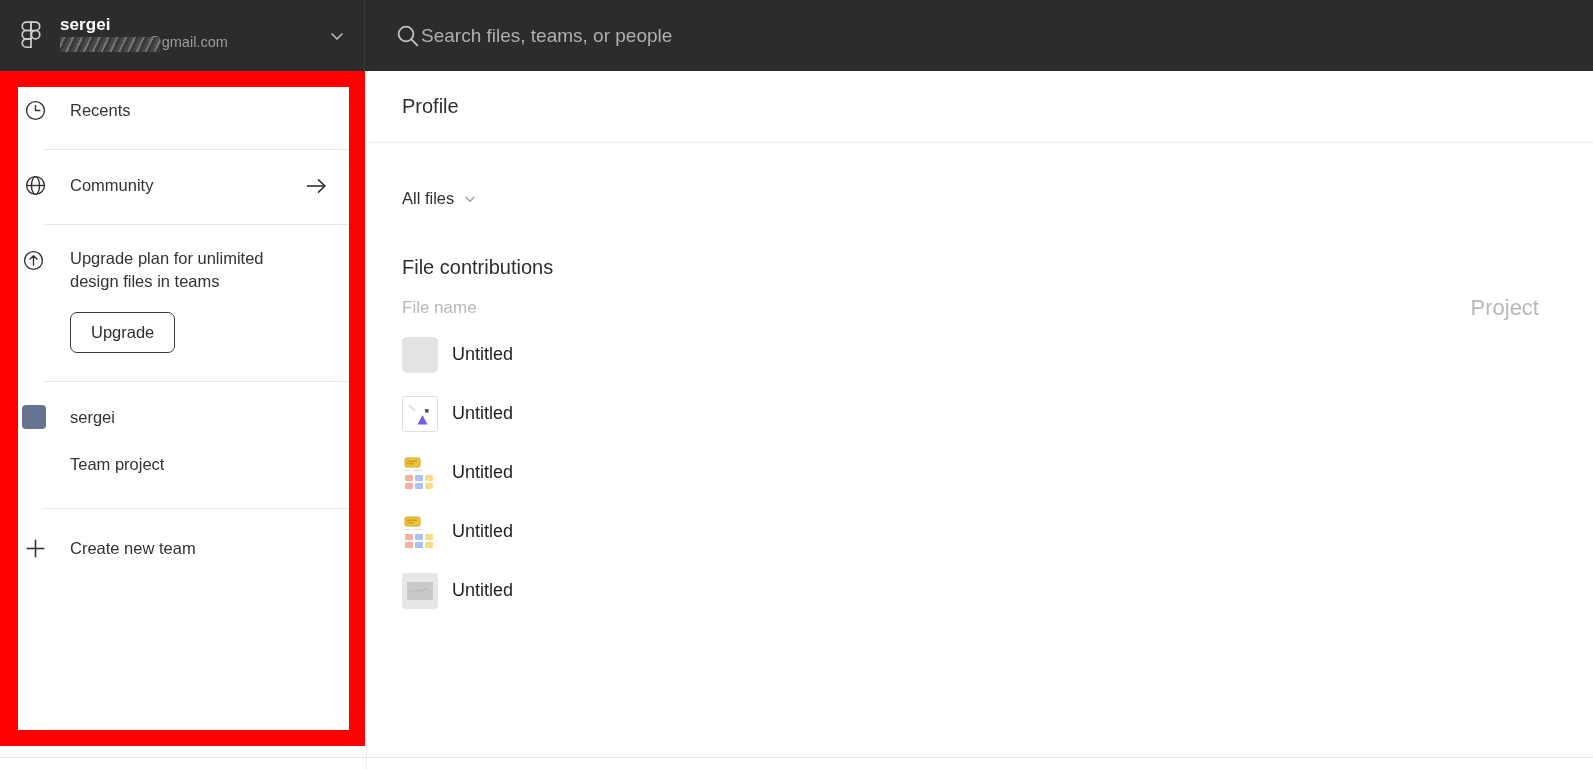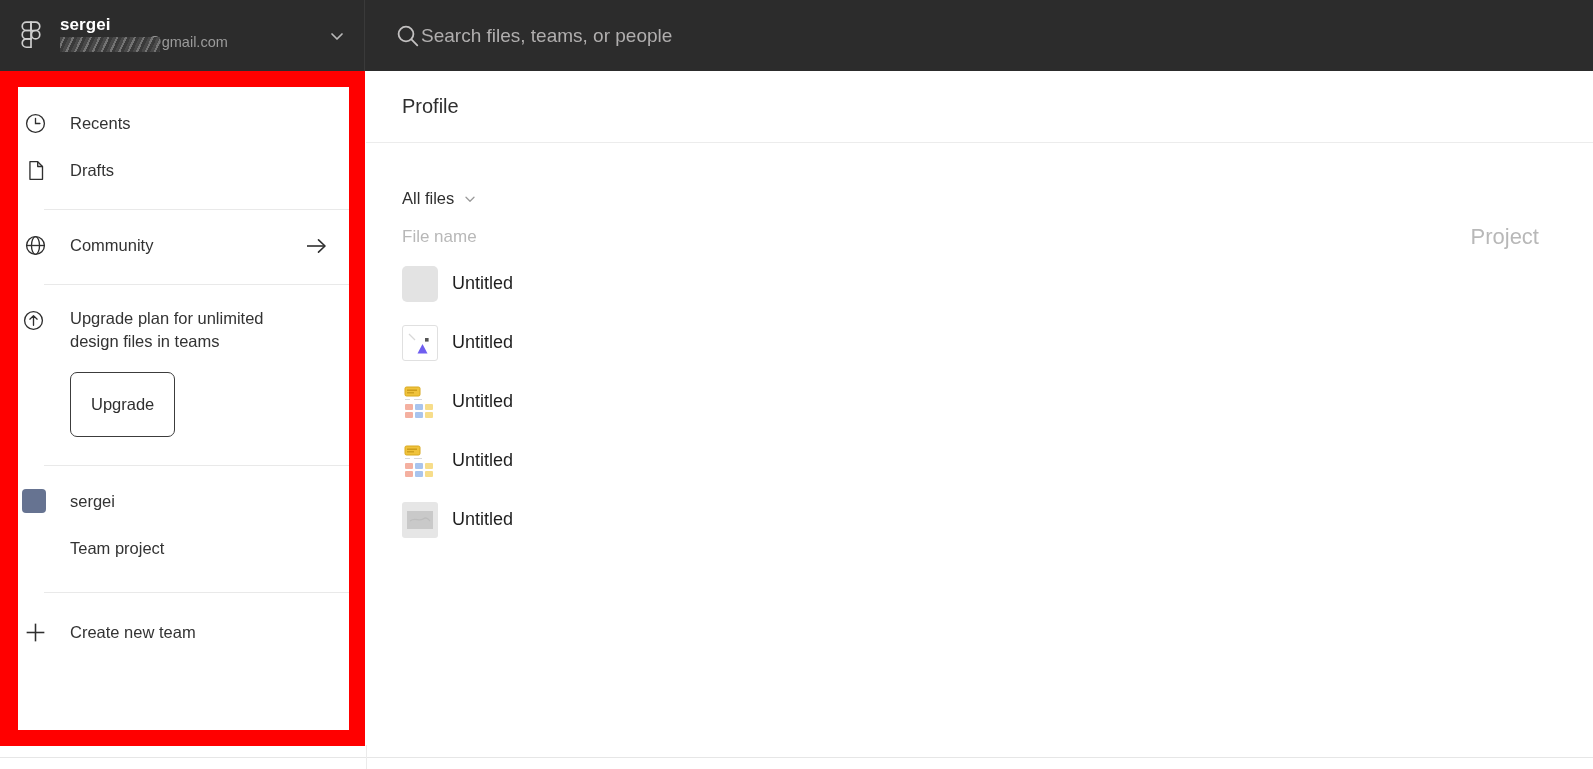--- a/index.html
+++ b/index.html
@@ -59,21 +59,21 @@
   .search-input::placeholder { color: #b0aeae; }
 
   
   .sidebar {
     position: absolute; top: 71px; left: 0;
     width: 365px; height: 674px;
     background: #ffffff;
     border-right: 1px solid #e6e6e6;
     padding: 0 0 0 0;
   }
-  .sb-inner { padding: 16px 34px 0 22px; margin-top: 13px; }
+  .sb-inner { padding: 16px 34px 0 22px; }
   .sb-row {
     display: flex; align-items: center;
     min-height: 47px; gap: 0;
     cursor: default;
   }
   .sb-icon {
     width: 26px; height: 26px; flex: 0 0 26px;
     margin-right: 22px; display: flex; align-items: center; justify-content: center;
   }
   .sb-label { font-size: 16.5px; color: #333333; }
@@ -82,21 +82,21 @@
     height: 1px; background: #e9e9e9;
     margin: 15px 10px 12px 22px; width: 308px;
   }
 
   .upgrade-row { display: flex; align-items: flex-start; padding-top: 10px; }
   .upgrade-icon { width: 26px; height: 26px; flex: 0 0 26px; margin-right: 22px; margin-top: 2px; }
   .upgrade-text { font-size: 16.5px; color: #333333; line-height: 1.42; max-width: 215px; }
   .upgrade-btn {
     margin: 18px 0 0 48px;
     display: inline-block;
-    padding: 22px 20px;
+    padding: 10px 20px;
     border: 1px solid #3c3c3c; border-radius: 7px;
     background: #ffffff; color: #2f2f2f;
     font-size: 16.5px; font-family: "Liberation Sans", sans-serif;
     cursor: pointer;
   }
 
   .team-avatar {
     width: 24px; height: 24px; flex: 0 0 24px;
     border-radius: 4px; margin-right: 24px;
   }
@@ -219,29 +219,20 @@
       <div class="sb-row">
         <span class="sb-icon">
           <svg viewBox="0 0 24 24" width="23" height="23">
             <circle cx="12" cy="12" r="9.3" fill="none" stroke="#2f2f2f" stroke-width="1.4"></circle>
             <path d="M12 6.6V12h4.6" fill="none" stroke="#2f2f2f" stroke-width="1.4" stroke-linecap="round"></path>
           </svg>
         </span>
         <span class="sb-label">Recents</span>
       </div>
 
-      <div class="sb-row">
-        <span class="sb-icon">
-          <svg viewBox="0 0 24 24" width="23" height="23">
-            <path d="M6.2 2.8h8.1l5 5v13.4H6.2z" fill="none" stroke="#2f2f2f" stroke-width="1.4" stroke-linejoin="round"></path>
-            <path d="M14.3 2.8v5h5" fill="none" stroke="#2f2f2f" stroke-width="1.4" stroke-linejoin="round"></path>
-          </svg>
-        </span>
-        <span class="sb-label">Drafts</span>
-      </div>
 
       <div class="sb-divider"></div>
 
       <div class="sb-row">
         <span class="sb-icon">
           <svg viewBox="0 0 24 24" width="23" height="23">
             <circle cx="12" cy="12" r="9.3" fill="none" stroke="#2f2f2f" stroke-width="1.4"></circle>
             <ellipse cx="12" cy="12" rx="4.2" ry="9.3" fill="none" stroke="#2f2f2f" stroke-width="1.4"></ellipse>
             <line x1="2.7" y1="12" x2="21.3" y2="12" stroke="#2f2f2f" stroke-width="1.4"></line>
           </svg>
@@ -302,20 +293,21 @@
 
     <div class="filter-row">
       <span class="filter-label">All files</span>
       <span class="filter-chevron">
         <svg viewBox="0 0 14 14" width="14" height="14">
           <path d="M3 5.3l4 4 4-4" fill="none" stroke="#9a9a9a" stroke-width="1.3" stroke-linecap="round" stroke-linejoin="round"></path>
         </svg>
       </span>
     </div>
 
+    <div class="section-title">File contributions</div>
 
     <div class="table">
 
       <div class="table-head">
         <span class="col-file">File name</span>
         <span class="col-project">Project</span>
       </div>
 
       <div class="file-row">
         <span class="thumb thumb-plain"></span>

